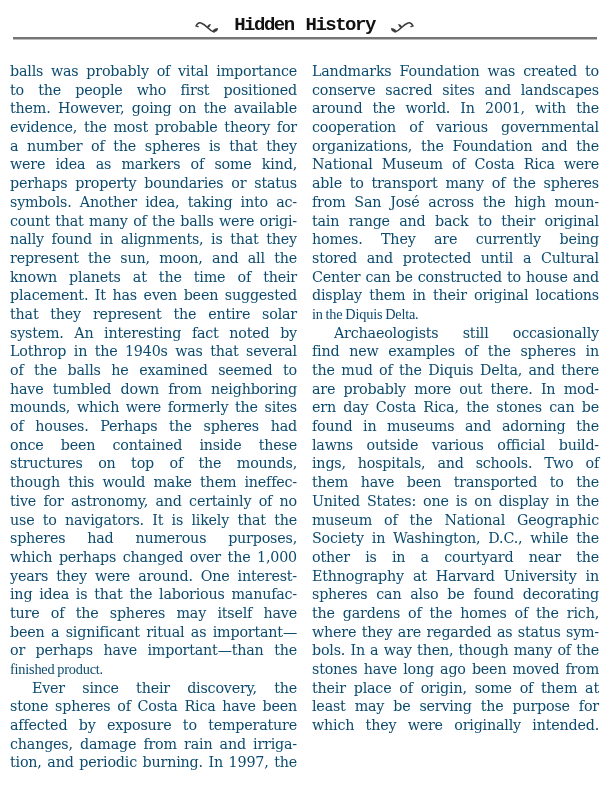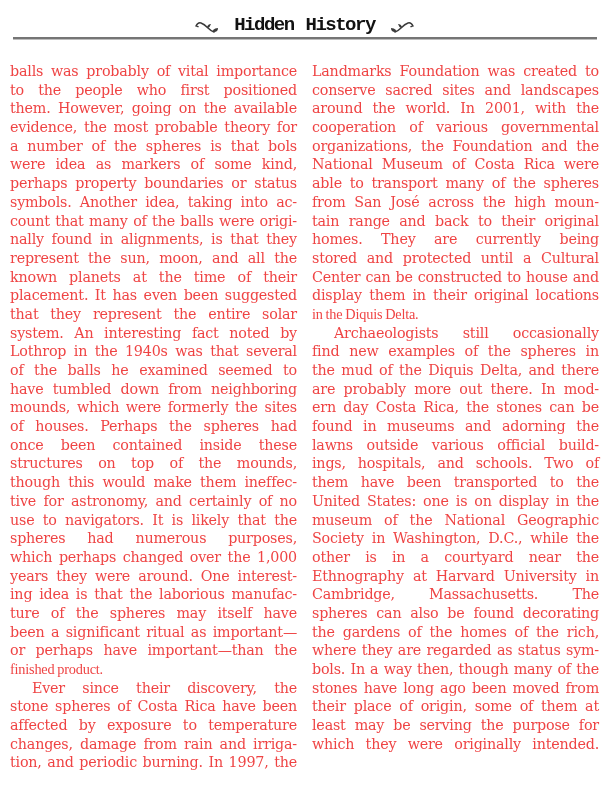--- a/index.html
+++ b/index.html
@@ -25,21 +25,21 @@
   .rule{
     position:absolute;top:37px;left:13px;width:584px;height:2px;
     background:#757575;box-shadow:0 1px 0 #bdbdbd;
   }
 
   
   .columns{
     position:absolute;top:62px;left:10px;width:589px;
     display:flex;gap:15px;
   }
-  .col{width:287px;color:#ef4444;}
+  .col{width:287px;color:#0c4a6e;}
   .line{
     font-family:"DejaVu Serif",serif;
     font-size:14.3px;line-height:18.7px;height:18.7px;
     letter-spacing:-0.2px;word-spacing:-0.5px;
     text-align:justify;
     text-align-last:justify;
     -moz-text-align-last:justify;
     white-space:normal;
   }
   .line.end{text-align-last:left;font-family:Liberation Serif, serif;-moz-text-align-last:left;}
@@ -72,21 +72,21 @@
 
   <div class="rule"></div>
 
   <div class="columns">
     <div class="col">
 
     <div class="line">balls was probably of vital importance</div>
         <div class="line">to the people who first positioned</div>
         <div class="line">them. However, going on the available</div>
         <div class="line">evidence, the most probable theory for</div>
-        <div class="line">a number of the spheres is that bols</div>
+        <div class="line">a number of the spheres is that they</div>
         <div class="line">were idea as markers of some kind,</div>
         <div class="line">perhaps property boundaries or status</div>
         <div class="line">symbols. Another idea, taking into ac-</div>
         <div class="line">count that many of the balls were origi-</div>
         <div class="line">nally found in alignments, is that they</div>
         <div class="line">represent the sun, moon, and all the</div>
         <div class="line">known planets at the time of their</div>
         <div class="line">placement. It has even been suggested</div>
         <div class="line">that they represent the entire solar</div>
         <div class="line">system. An interesting fact noted by</div>
@@ -137,21 +137,20 @@
         <div class="line">ern day Costa Rica, the stones can be</div>
         <div class="line">found in museums and adorning the</div>
         <div class="line">lawns outside various official build-</div>
         <div class="line">ings, hospitals, and schools. Two of</div>
         <div class="line">them have been transported to the</div>
         <div class="line">United States: one is on display in the</div>
         <div class="line">museum of the National Geographic</div>
         <div class="line">Society in Washington, D.C., while the</div>
         <div class="line">other is in a courtyard near the</div>
         <div class="line">Ethnography at Harvard University in</div>
-        <div class="line">Cambridge, Massachusetts. The</div>
         <div class="line">spheres can also be found decorating</div>
         <div class="line">the gardens of the homes of the rich,</div>
         <div class="line">where they are regarded as status sym-</div>
         <div class="line">bols. In a way then, though many of the</div>
         <div class="line">stones have long ago been moved from</div>
         <div class="line">their place of origin, some of them at</div>
         <div class="line">least may be serving the purpose for</div>
         <div class="line">which they were originally intended.</div>
       </div>
   </div>

